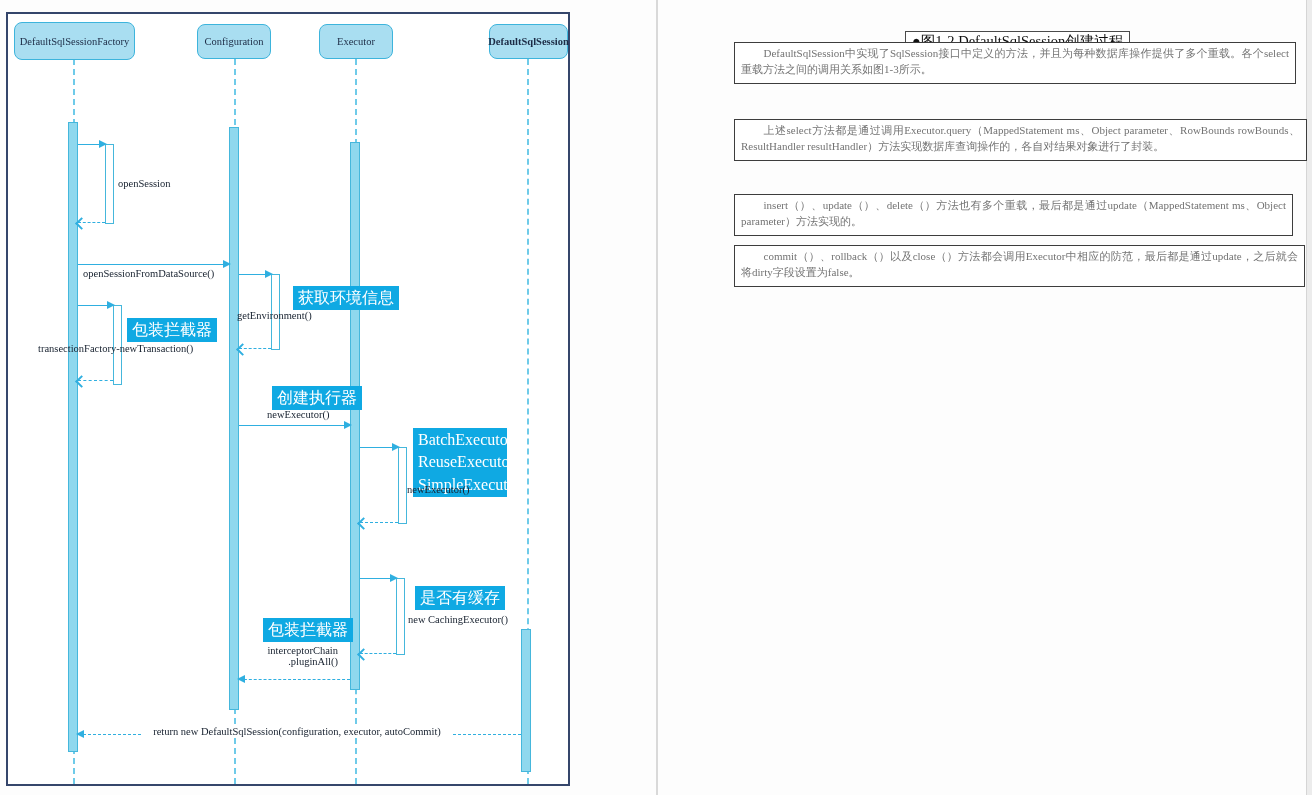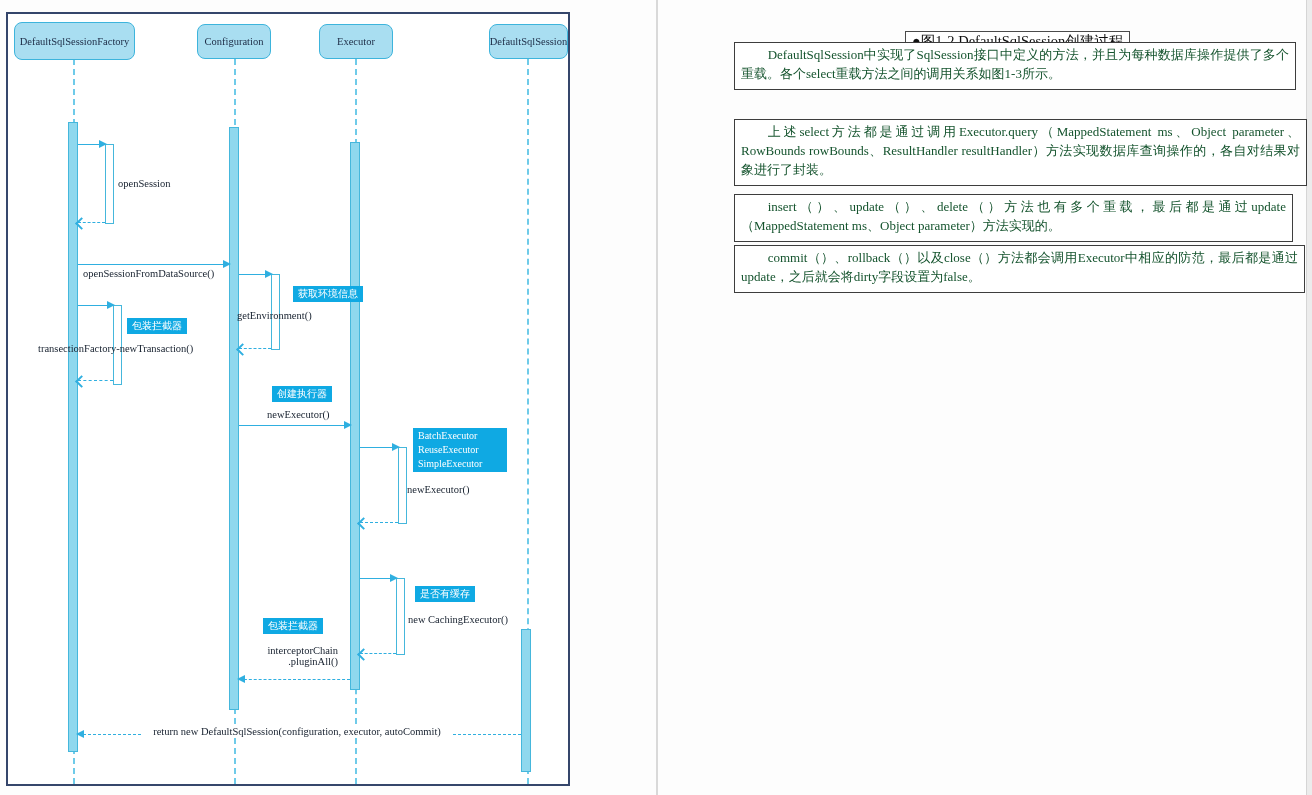--- a/index.html
+++ b/index.html
@@ -22,37 +22,37 @@
   .msg.dashed{border-top-style:dashed;}
   .tri-r{position:absolute;right:-2px;top:-5.5px;width:0;height:0;
          border-top:4.5px solid transparent;border-bottom:4.5px solid transparent;
          border-left:8px solid #2fafe0;}
   .tri-l{position:absolute;left:-2px;top:-5.5px;width:0;height:0;
          border-top:4.5px solid transparent;border-bottom:4.5px solid transparent;
          border-right:8px solid #2fafe0;}
   .chev-l{position:absolute;left:-1px;top:-4.5px;width:7px;height:7px;
           border-left:2px solid #2fafe0;border-bottom:2px solid #2fafe0;
           transform:rotate(45deg);}
-  .note{position:absolute;background:#0fa9e3;color:#ffffff;font-size:10px;line-height:1.4;
-        padding:1px 5px;white-space:pre-line;z-index:4;}
+  .note{position:absolute;background:#0fa9e3;color:#ffffff;font-size:16px;line-height:1.4;
+        padding:1px 5px;text-align:center;white-space:pre-line;z-index:4;}
   .mlabel{position:absolute;font-size:10.5px;color:#16202e;white-space:nowrap;z-index:5;}
   .mlabel.multi{white-space:pre-line;text-align:center;}
   .mlabel.onln{background:#ffffff;text-align:center;z-index:6;padding:0 4px;}
 
   
   .divider{position:absolute;left:656px;top:0;width:2px;height:795px;background:#d9d9d9;}
   .page-edge{position:absolute;right:0;top:0;width:5px;height:795px;background:#ececec;
              border-left:1px solid #d5d5d5;}
 
   
   .caption-box{position:absolute;left:905px;top:31px;border:1.5px solid #4a4a4a;
                padding:0 6px 2px;font-size:14.5px;color:#101010;background:#ffffff;
                white-space:nowrap;}
   .para{position:absolute;border:1.2px solid #3d3d3d;background:#ffffff;
-        padding:3px 6px 5px;font-size:13px;line-height:1.45;color:#14532d;
+        padding:3px 6px 5px;font-size:11px;line-height:1.45;color:#737373;
         text-align:justify;text-indent:2.05em;box-sizing:border-box;}
 </style>
 </head>
 <body>
 
 <div class="screen">
 
   <div class="diagram">
 
     <div class="lifeline" style="left:65px;top:45px;height:725px;"></div>
@@ -62,21 +62,21 @@
 
     <div class="head" style="left:6px;top:8px;width:121px;height:38px;">
       <span>DefaultSqlSessionFactory</span>
     </div>
     <div class="head" style="left:189px;top:10px;width:74px;height:35px;">
       <span>Configuration</span>
     </div>
     <div class="head" style="left:311px;top:10px;width:74px;height:35px;">
       <span>Executor</span>
     </div>
-    <div class="head" style="left:481px;top:10px;width:79px;height:35px;">
+    <div class="head" style="left:481px;top:10px;width:79px;height:35px;font-weight:bold;">
       <span>DefaultSqlSession</span>
     </div>
 
     <div class="bar" style="left:60px;top:108px;height:630px;"></div>
     <div class="bar" style="left:221px;top:113px;height:583px;"></div>
     <div class="bar" style="left:342px;top:128px;height:548px;"></div>
     <div class="bar" style="left:513px;top:615px;height:143px;"></div>
 
     <div class="scall" style="left:97px;top:130px;height:80px;"></div>
     <div class="scall" style="left:105px;top:291px;height:80px;"></div>

